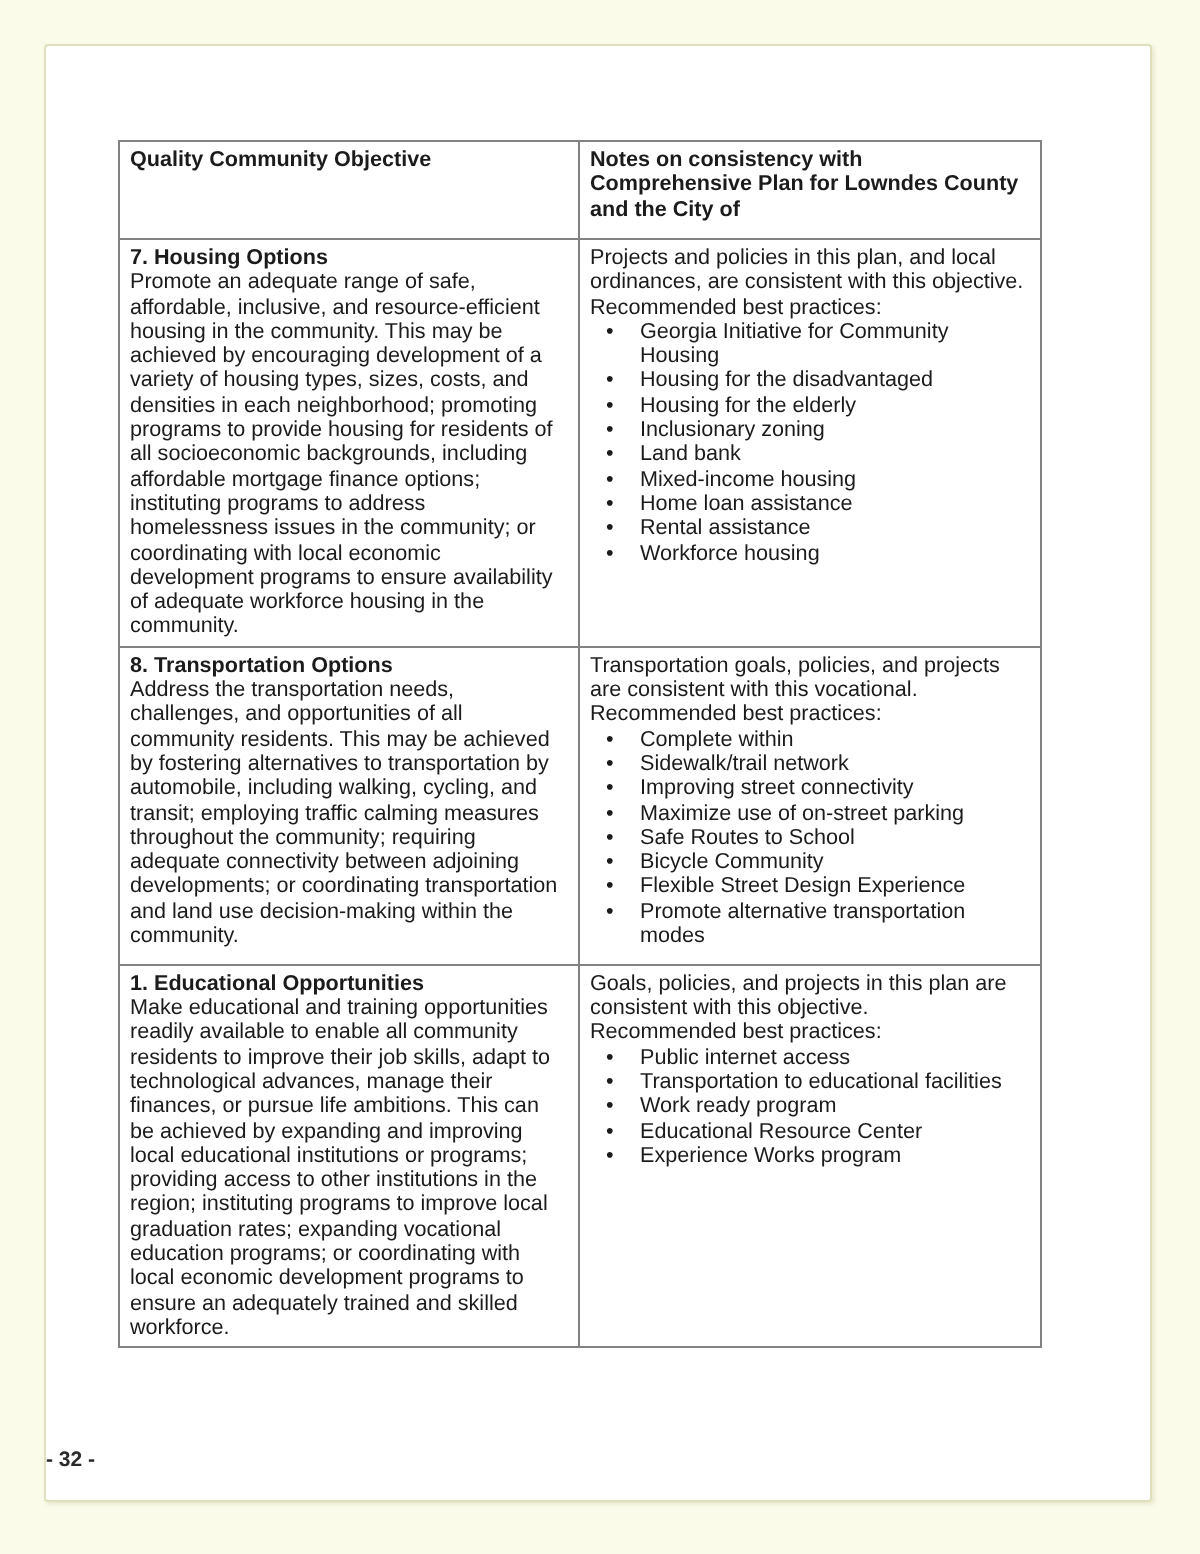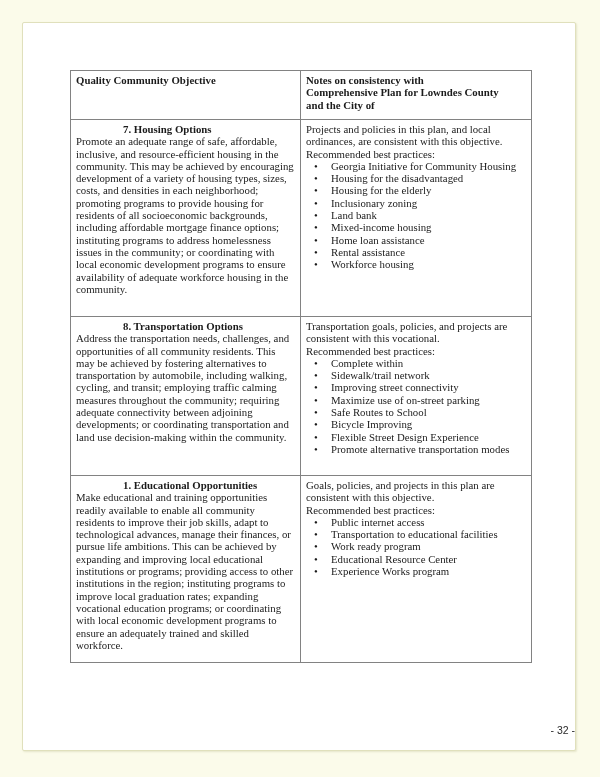--- a/index.html
+++ b/index.html
@@ -18,61 +18,61 @@
     position: absolute;
     left: 22px; top: 22px;
     width: 554px; height: 729px;
     background: #ffffff;
     border: 1px solid #e0e0bc;
     border-radius: 2px;
     box-shadow: 1px 1px 2px rgba(205,205,165,0.45);
   }
   table.qco-table {
     position: absolute;
-    left: 47px; top: 47px;
+    left: 36px; top: 47px;
     width: 461px;
     border-collapse: collapse;
     table-layout: fixed;
-    font-family: Liberation Serif, serif;
   }
   .qco-table th, .qco-table td {
     border: 1px solid #828282;
     vertical-align: top;
     text-align: left;
     padding: 3px 5px 3px 5px;
     font-size: 10.8px;
     line-height: 12.3px;
   }
   .qco-table th { font-weight: bold; }
   tr.header-row { height: 49px; }
   tr.row-housing { height: 197px; }
   tr.row-transportation { height: 159px; }
   tr.row-education { height: 187px; }
-  .cell-title { font-weight: bold; margin-left: 47px; }
+  .cell-title { font-weight: bold; }
   ul.practices {
     list-style: none;
     margin: 0; padding: 0;
   }
   ul.practices li {
     position: relative;
     padding-left: 25px;
   }
   ul.practices li::before {
     content: "\2022";
     position: absolute;
     left: 8px;
     top: 0;
   }
   .footer {
     position: absolute;
     left: 0; bottom: 14px;
     width: 100%;
-    text-align: right;
+    text-align: left;
     font-size: 10.5px;
     color: #2a2a2a;
+    font-weight: bold;
   }
 </style>
 </head>
 <body>
 
 <div class="canvas">
   <div class="page">
 
     <table class="qco-table">
       <colgroup>
@@ -120,21 +120,21 @@
           </td>
           <td>
             <div class="cell-text">Transportation goals, policies, and projects are consistent with this vocational.</div>
             <div class="cell-text">Recommended best practices:</div>
             <ul class="practices">
                 <li>Complete within</li>
                 <li>Sidewalk/trail network</li>
                 <li>Improving street connectivity</li>
                 <li>Maximize use of on-street parking</li>
                 <li>Safe Routes to School</li>
-                <li>Bicycle Improving</li>
+                <li>Bicycle Community</li>
                 <li>Flexible Street Design Experience</li>
                 <li>Promote alternative transportation modes</li>
               </ul>
           </td>
         </tr>
         <tr class="row-education">
           <td>
             <span class="cell-title">1. Educational Opportunities</span>
             <div class="cell-text">Make educational and training opportunities readily available to enable all community residents to improve their job skills, adapt to technological advances, manage their finances, or pursue life ambitions. This can be achieved by expanding and improving local educational institutions or programs; providing access to other institutions in the region; instituting programs to improve local graduation rates; expanding vocational education programs; or coordinating with local economic development programs to ensure an adequately trained and skilled workforce.</div>
           </td>

